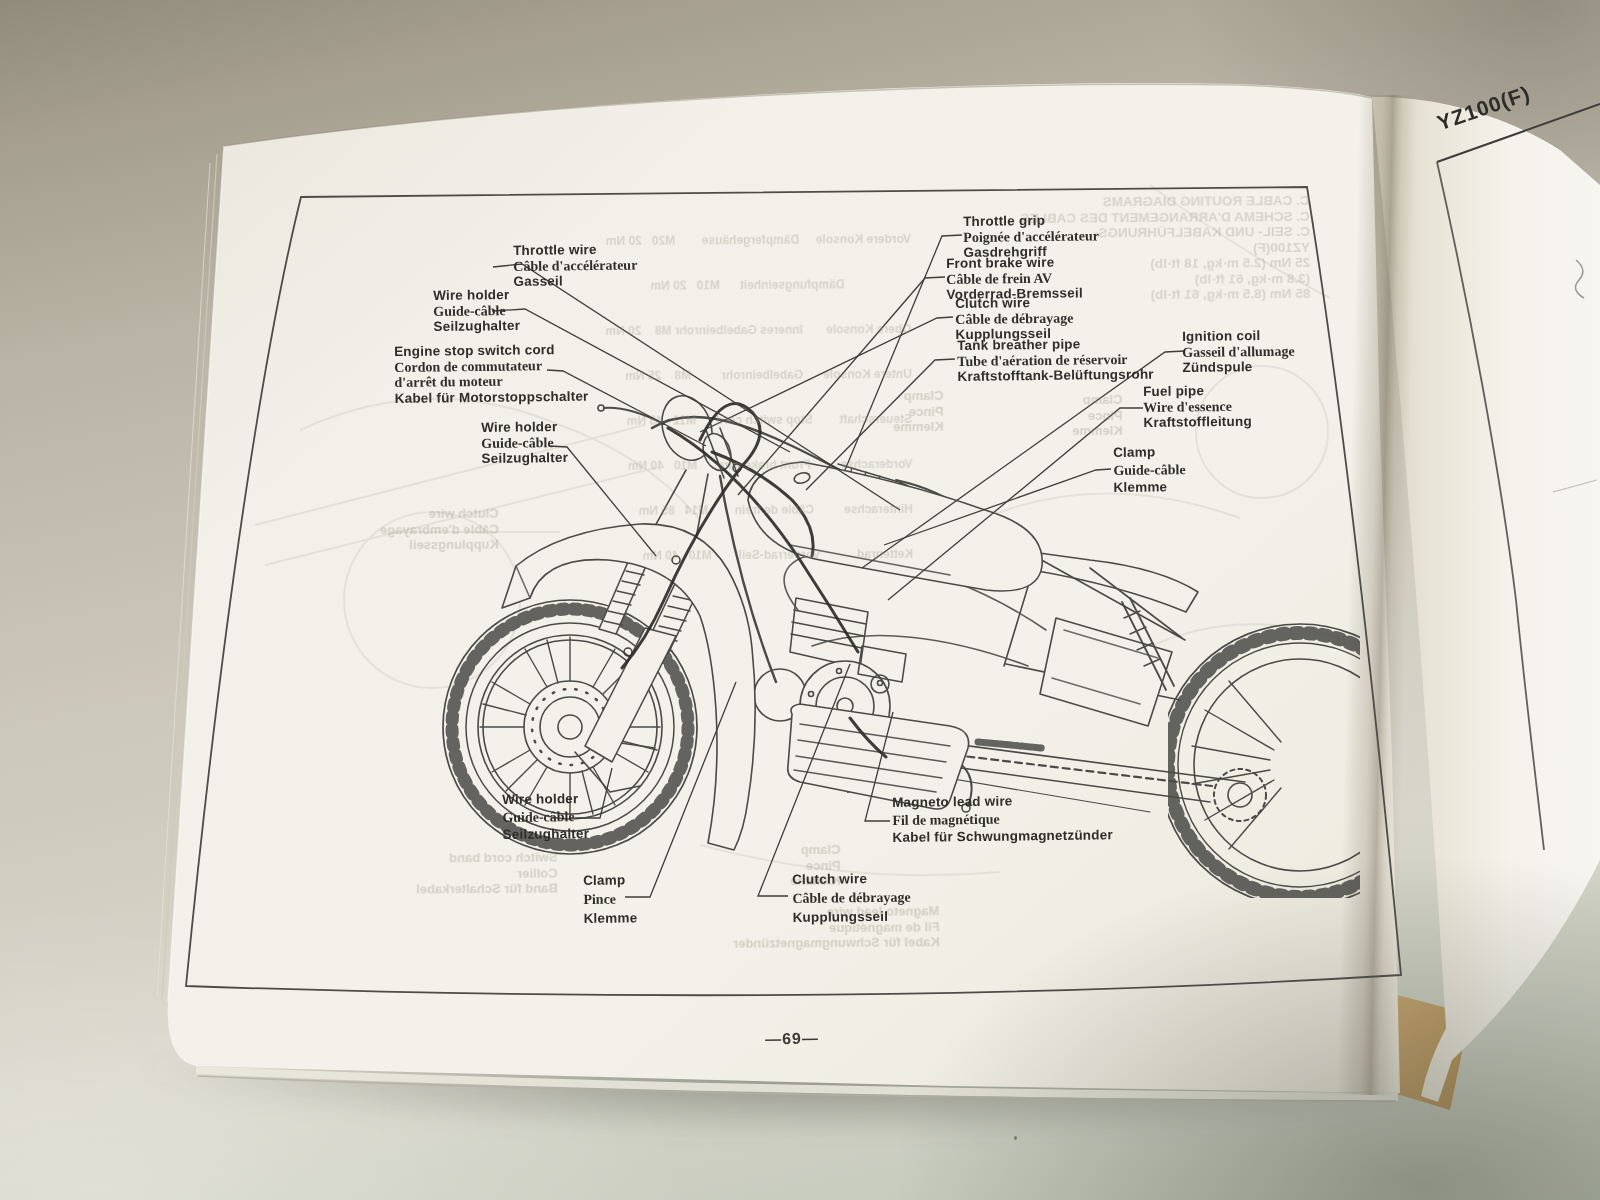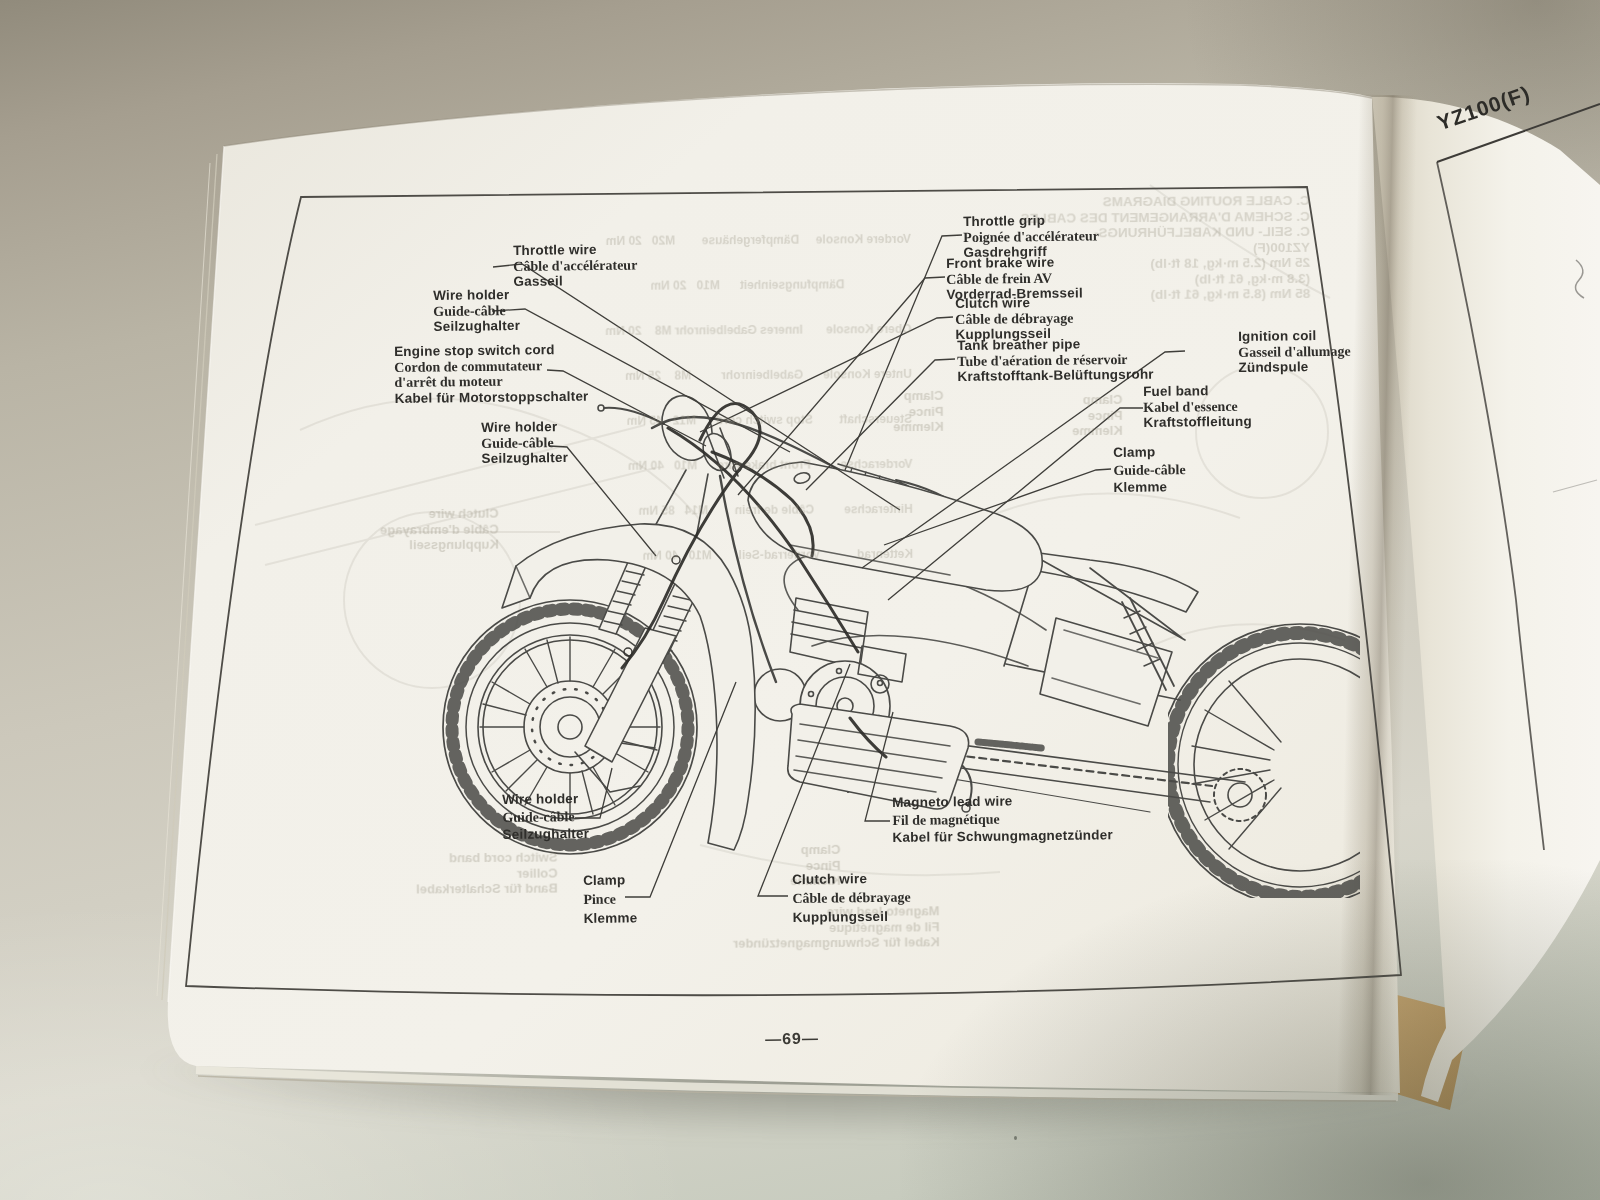--- a/index.html
+++ b/index.html
@@ -329,28 +329,28 @@
   <div class="lbl" style="left:955px;top:296px">
     <span class="en">Clutch wire</span>
     <span class="fr">Câble de débrayage</span>
     <span class="de">Kupplungsseil</span>
   </div>
   <div class="lbl" style="left:957px;top:338px">
     <span class="en">Tank breather pipe</span>
     <span class="fr">Tube d'aération de réservoir</span>
     <span class="de">Kraftstofftank-Belüftungsrohr</span>
   </div>
-  <div class="lbl" style="left:1238px;top:329px">
+  <div class="lbl" style="left:1182px;top:329px">
     <span class="en">Ignition coil</span>
     <span class="fr">Gasseil d'allumage</span>
     <span class="de">Zündspule</span>
   </div>
   <div class="lbl" style="left:1143px;top:384px">
-    <span class="en">Fuel band</span>
-    <span class="fr">Kabel d'essence</span>
+    <span class="en">Fuel pipe</span>
+    <span class="fr">Wire d'essence</span>
     <span class="de">Kraftstoffleitung</span>
   </div>
   <div class="lbl mid" style="left:1113px;top:444px">
     <span class="en">Clamp</span>
     <span class="fr">Guide-câble</span>
     <span class="de">Klemme</span>
   </div>
   <div class="lbl mid" style="left:502px;top:791px">
     <span class="en">Wire holder</span>
     <span class="fr">Guide-câble</span>

